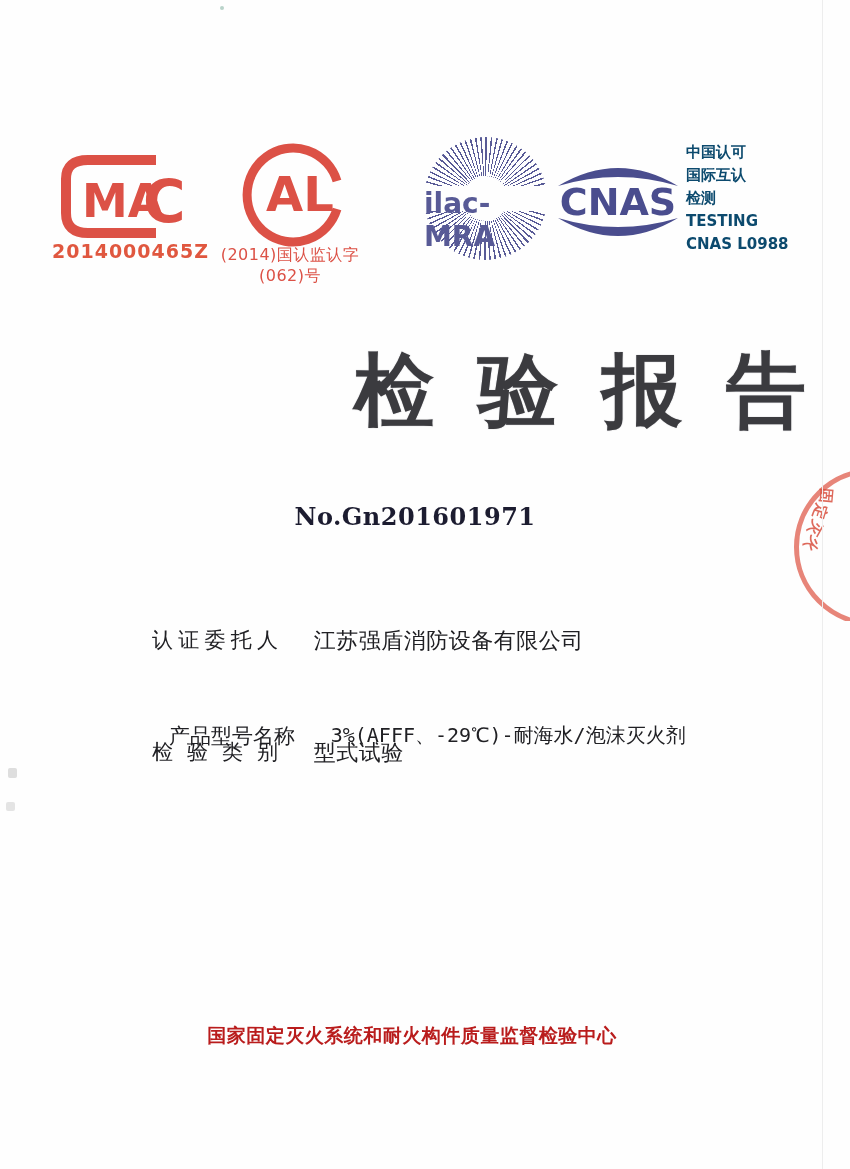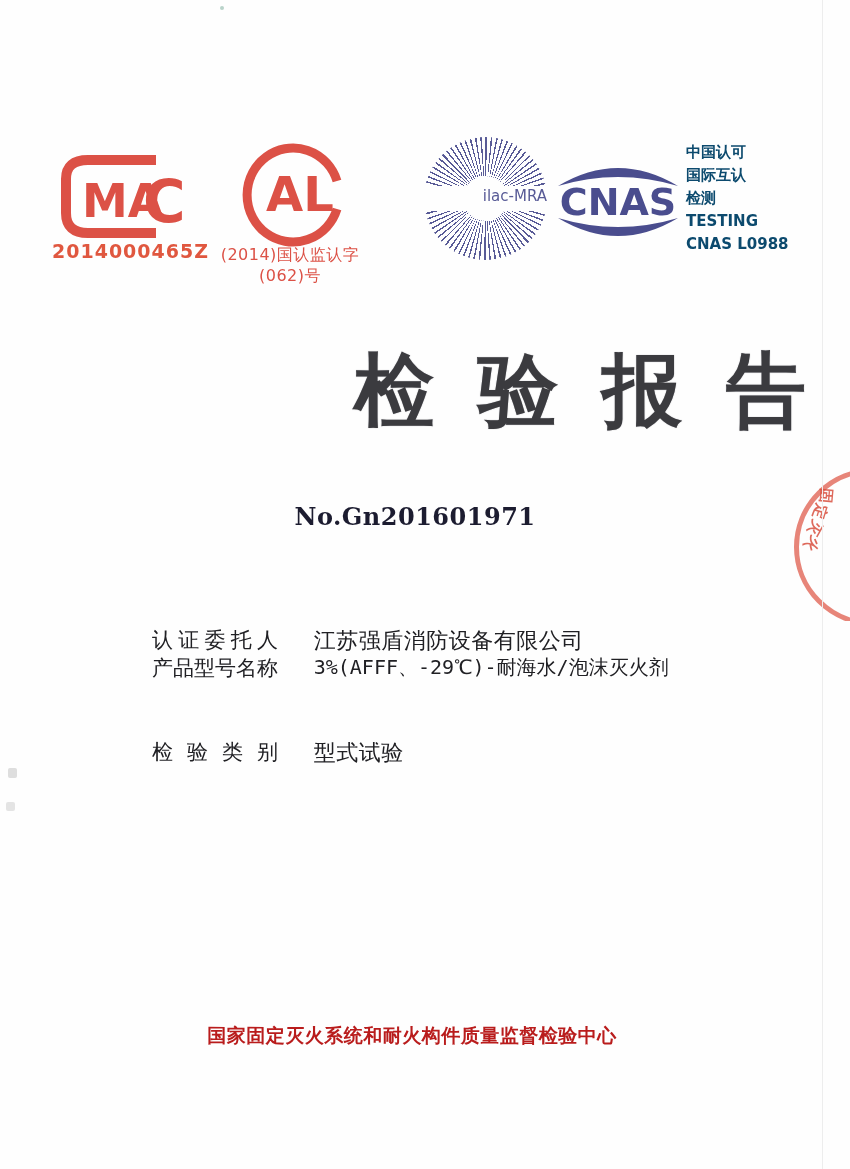--- a/index.html
+++ b/index.html
@@ -24,43 +24,43 @@
     border-radius:50%;
     background:repeating-conic-gradient(#4a4d8e 0deg 1.5deg,#fefefe 1.5deg 5deg);
     opacity:.92;
   }
   .ilac-core{
     position:absolute;left:39px;top:39px;width:45px;height:45px;border-radius:50%;
     background:#fefefe;
   }
   .ilac-band{position:absolute;left:-3px;right:-3px;top:49px;height:25px;background:#fefefe;}
   .ilac-text{
-    position:absolute;left:0;right:0;top:50px;text-align:right;
-    font-size:15px;font-weight:normal;color:#4a4d8e;letter-spacing:0px;
+    position:absolute;left:0;right:0;top:50px;text-align:left;
+    font-size:28px;font-weight:bold;color:#4a4d8e;letter-spacing:0px;
   }
   .cnas-svg{position:absolute;left:552px;top:158px;}
   .accr{
     position:absolute;left:686px;top:141px;width:150px;
     font-size:15px;line-height:23px;color:#0c4a6e;font-weight:bold;
   }
   
   .doc-title{
     position:absolute;left:0;top:338px;width:850px;text-align:right;
     font-size:80px;font-weight:bold;letter-spacing:44px;color:#3b3b3f;
     white-space:nowrap;text-shadow:0 0 1px rgba(70,70,80,.55);
   }
   .report-no{
     position:absolute;left:0;top:502px;width:830px;text-align:center;
     font-family:"DejaVu Serif",serif;font-weight:bold;font-size:24px;
     color:#1c1c30;letter-spacing:.5px;
   }
   
   .field-row{position:absolute;left:152px;white-space:nowrap;font-size:21px;color:#202024;}
   .row-1{top:626px;}
-  .row-2{top:654px;}
+  .row-2{top:722px;margin-left:17px;}
   .row-3{top:738px;}
   .f-label{
     display:inline-block;width:126px;text-align:justify;text-align-last:justify;
     vertical-align:top;font-weight:500;
   }
   .f-value{display:inline-block;margin-left:29px;font-size:22px;letter-spacing:.5px;}
   .row-2 .f-value{font-family:"DejaVu Sans Mono",monospace;font-size:20px;letter-spacing:0;}
   
   .footer-org{
     position:absolute;left:0;top:1023px;width:824px;text-align:center;

